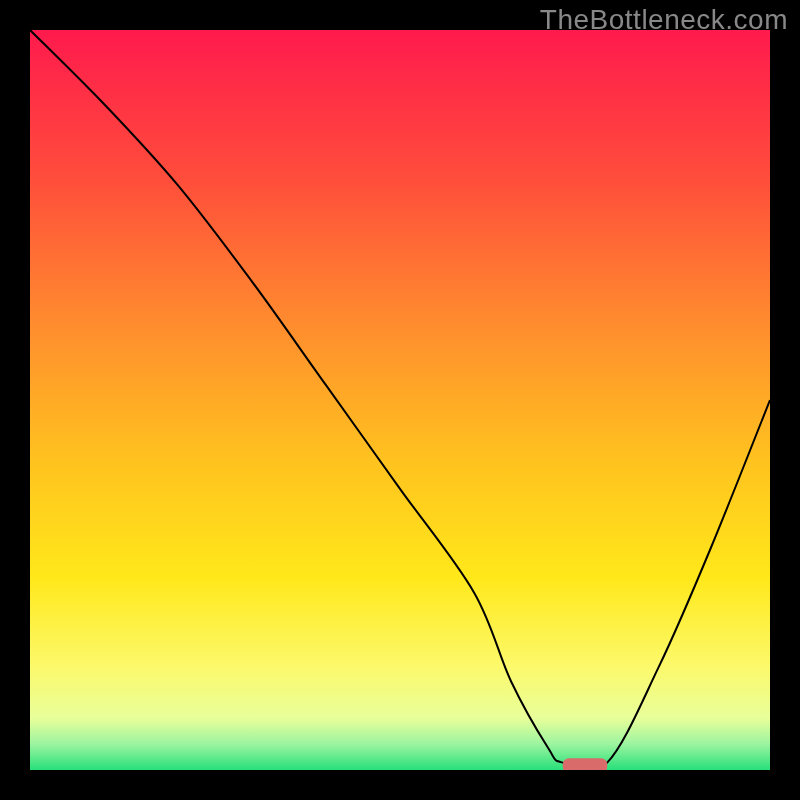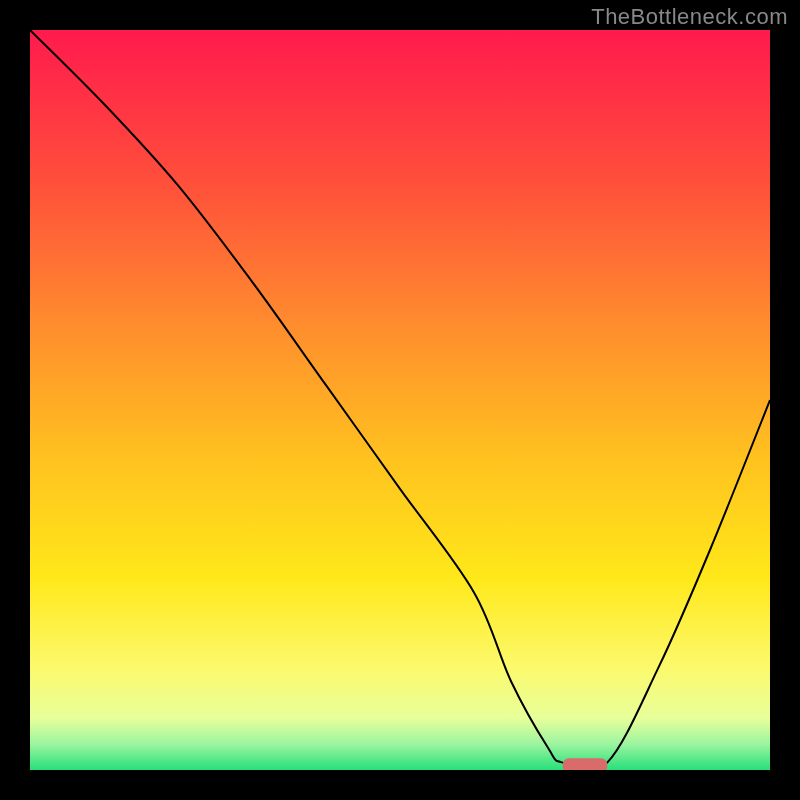--- a/index.html
+++ b/index.html
@@ -15,21 +15,21 @@
     position: relative;
     width: 800px;
     height: 800px;
     background: #000;
   }
   .watermark {
     position: absolute;
     top: 4px;
     right: 12px;
     color: #888;
-    font-size: 22px;
+    font-size: 28px;
     letter-spacing: 0.5px;
     font-weight: 500;
     z-index: 10;
   }
   .plot {
     position: absolute;
     left: 30px;
     top: 30px;
     width: 740px;
     height: 740px;

